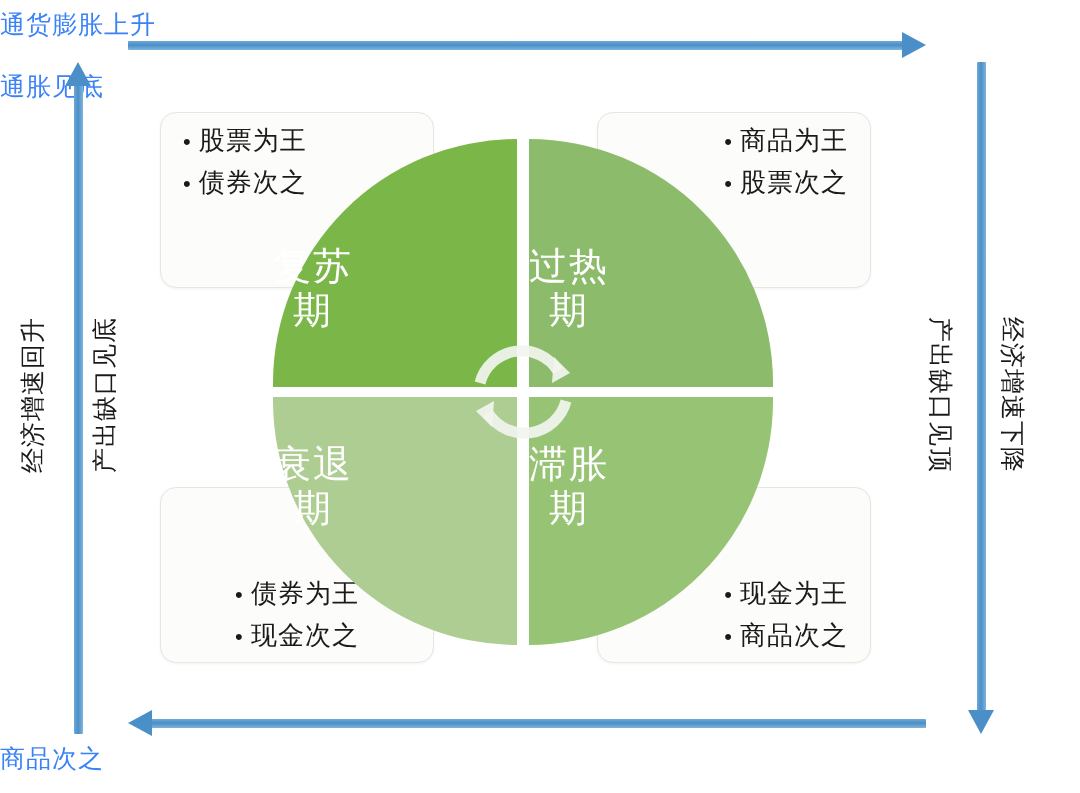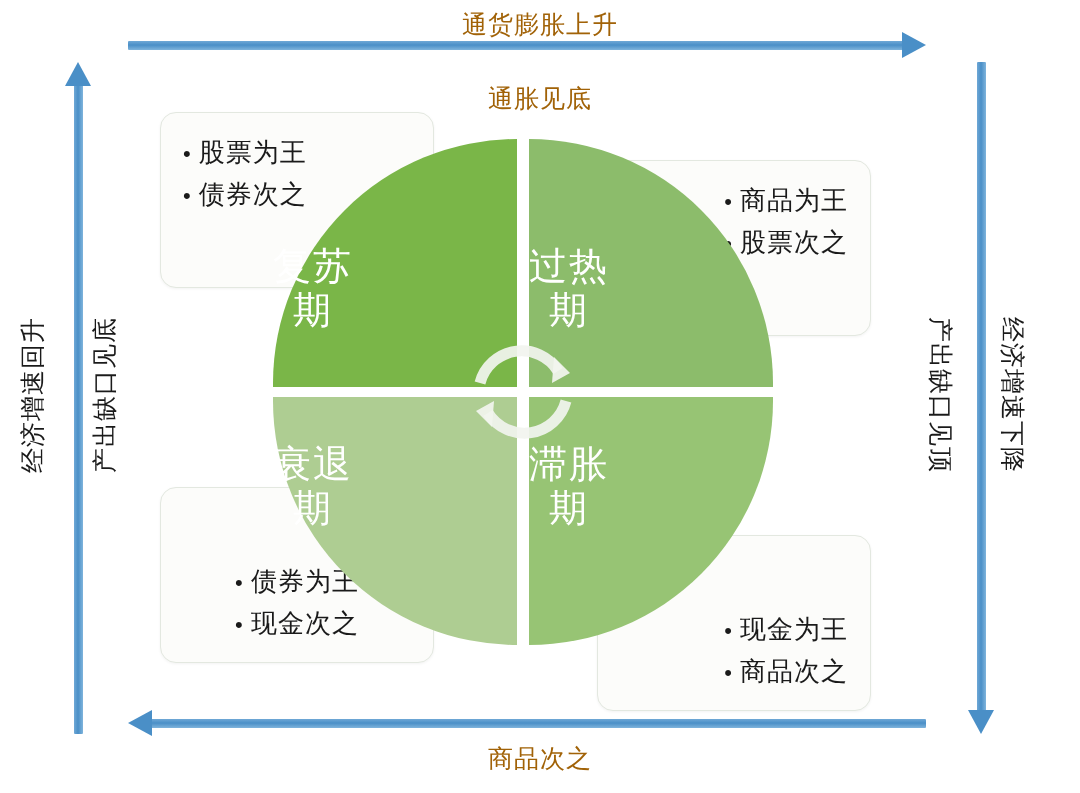--- a/index.html
+++ b/index.html
@@ -8,28 +8,28 @@
     background: #ffffff;
     font-family: "Liberation Sans", "DejaVu Sans", sans-serif;
     overflow: hidden;
   }
   #stage { position: relative; width: 1080px; height: 793px; background:#fff; }
 
   
   .h-label {
     position: absolute;
     width: 100%;
-    text-align: center;
+    text-align: left;
     font-size: 25px;
-    color: #a16207;
+    color: #3b82f6;
     letter-spacing: 1px;
     white-space: nowrap;
   }
   #top-above  { top: 8px;  }
-  #top-below  { top: 70px; margin-top: 12px; }
+  #top-below  { top: 70px; }
   #bot-above  { top: 672px; }
   #bot-below  { top: 742px; }
 
   
   .arrow-h { position: absolute; height: 26px; }
   .arrow-h .shaft {
     position: absolute; top: 9px; height: 9px;
     background: linear-gradient(to bottom,#6fa8d6 0%,#4a8fc7 45%,#7fb4dc 100%);
     border-radius: 1px;
   }
@@ -82,33 +82,33 @@
   #right-inner { left: 940px; top: 395px; }
   #right-outer { left: 1012px;top: 395px; }
 
   
   .callout {
     position: absolute;
     background: #fcfcfa;
     border: 1.6px solid #e3e8e0;
     border-radius: 16px;
     box-shadow: 0 1px 3px rgba(0,0,0,0.05);
-    padding: 18px 22px;
+    padding: 6px 22px;
     z-index: 3;
   }
   .callout ul { list-style: none; }
   .callout li {
     font-size: 26px;
     color: #1a1a1a;
     line-height: 1.62;
     white-space: nowrap;
     letter-spacing: 1px;
   }
   .callout li::before { content: "• "; font-size: 22px; }
-  .callout.right-align { text-align: right; margin-top: 48px; }
+  .callout.right-align { text-align: right; }
 
   #box-tl { left: 160px; top: 112px; width: 274px; height: 176px; }
   #box-tr { left: 597px; top: 112px; width: 274px; height: 176px; }
   #box-bl { left: 160px; top: 487px; width: 274px; height: 176px;
             display:flex; align-items:flex-end;justify-content:center; }
   #box-br { left: 597px; top: 487px; width: 274px; height: 176px;
             display:flex; align-items:flex-end; justify-content:flex-end; }
 
   
   #circle-wrap {

